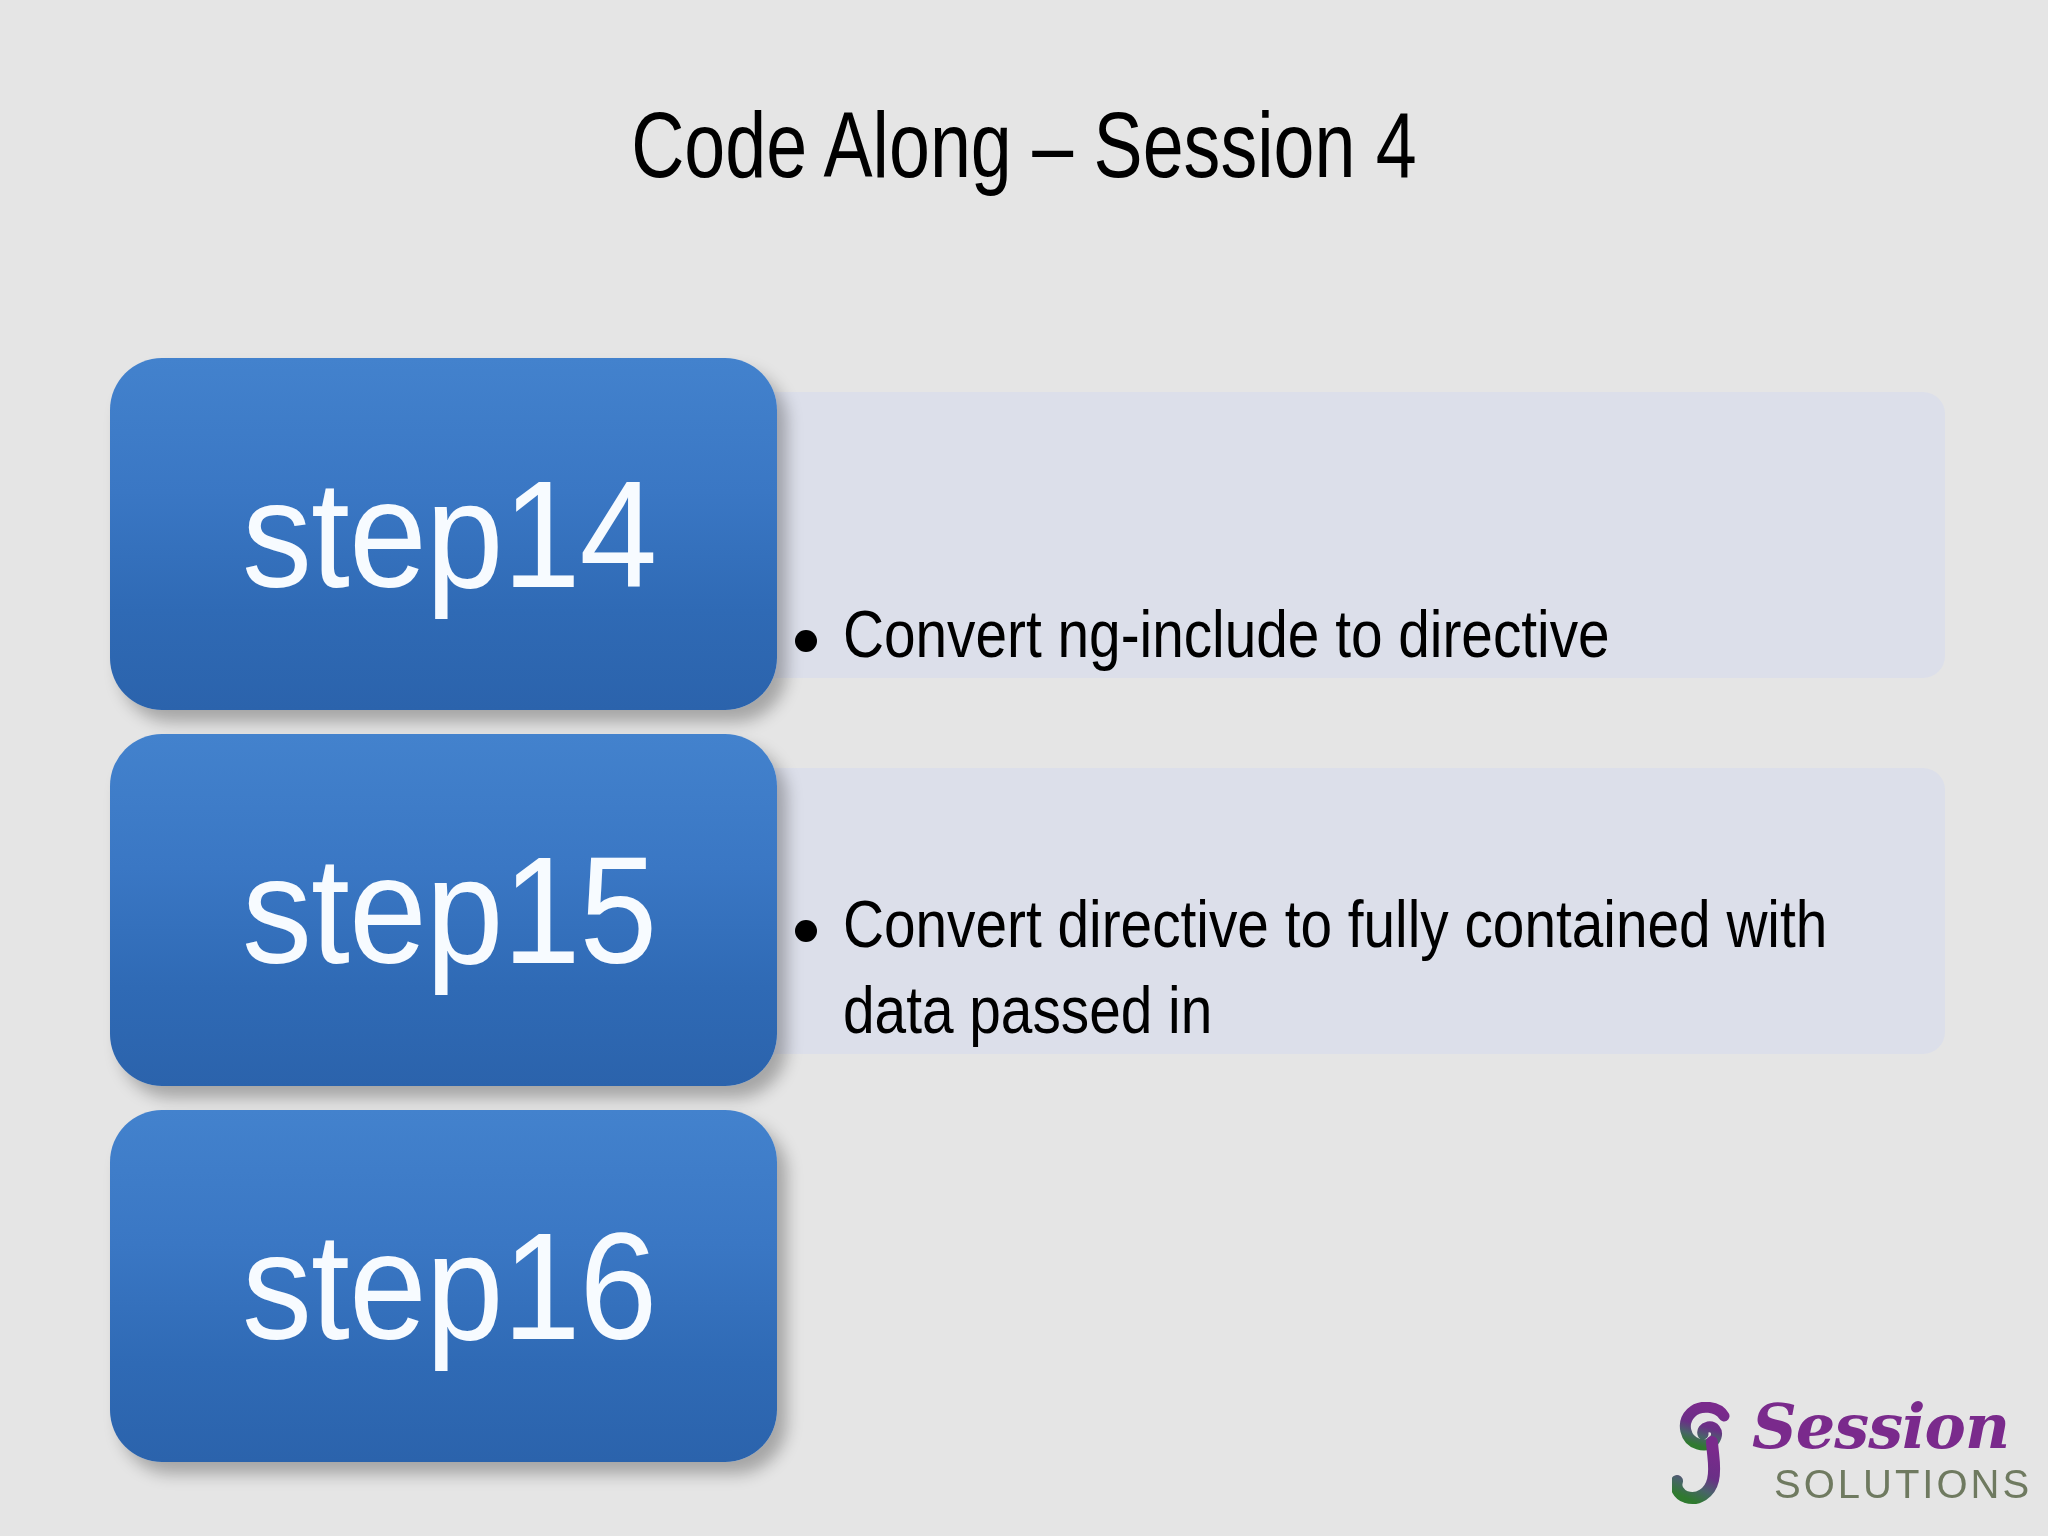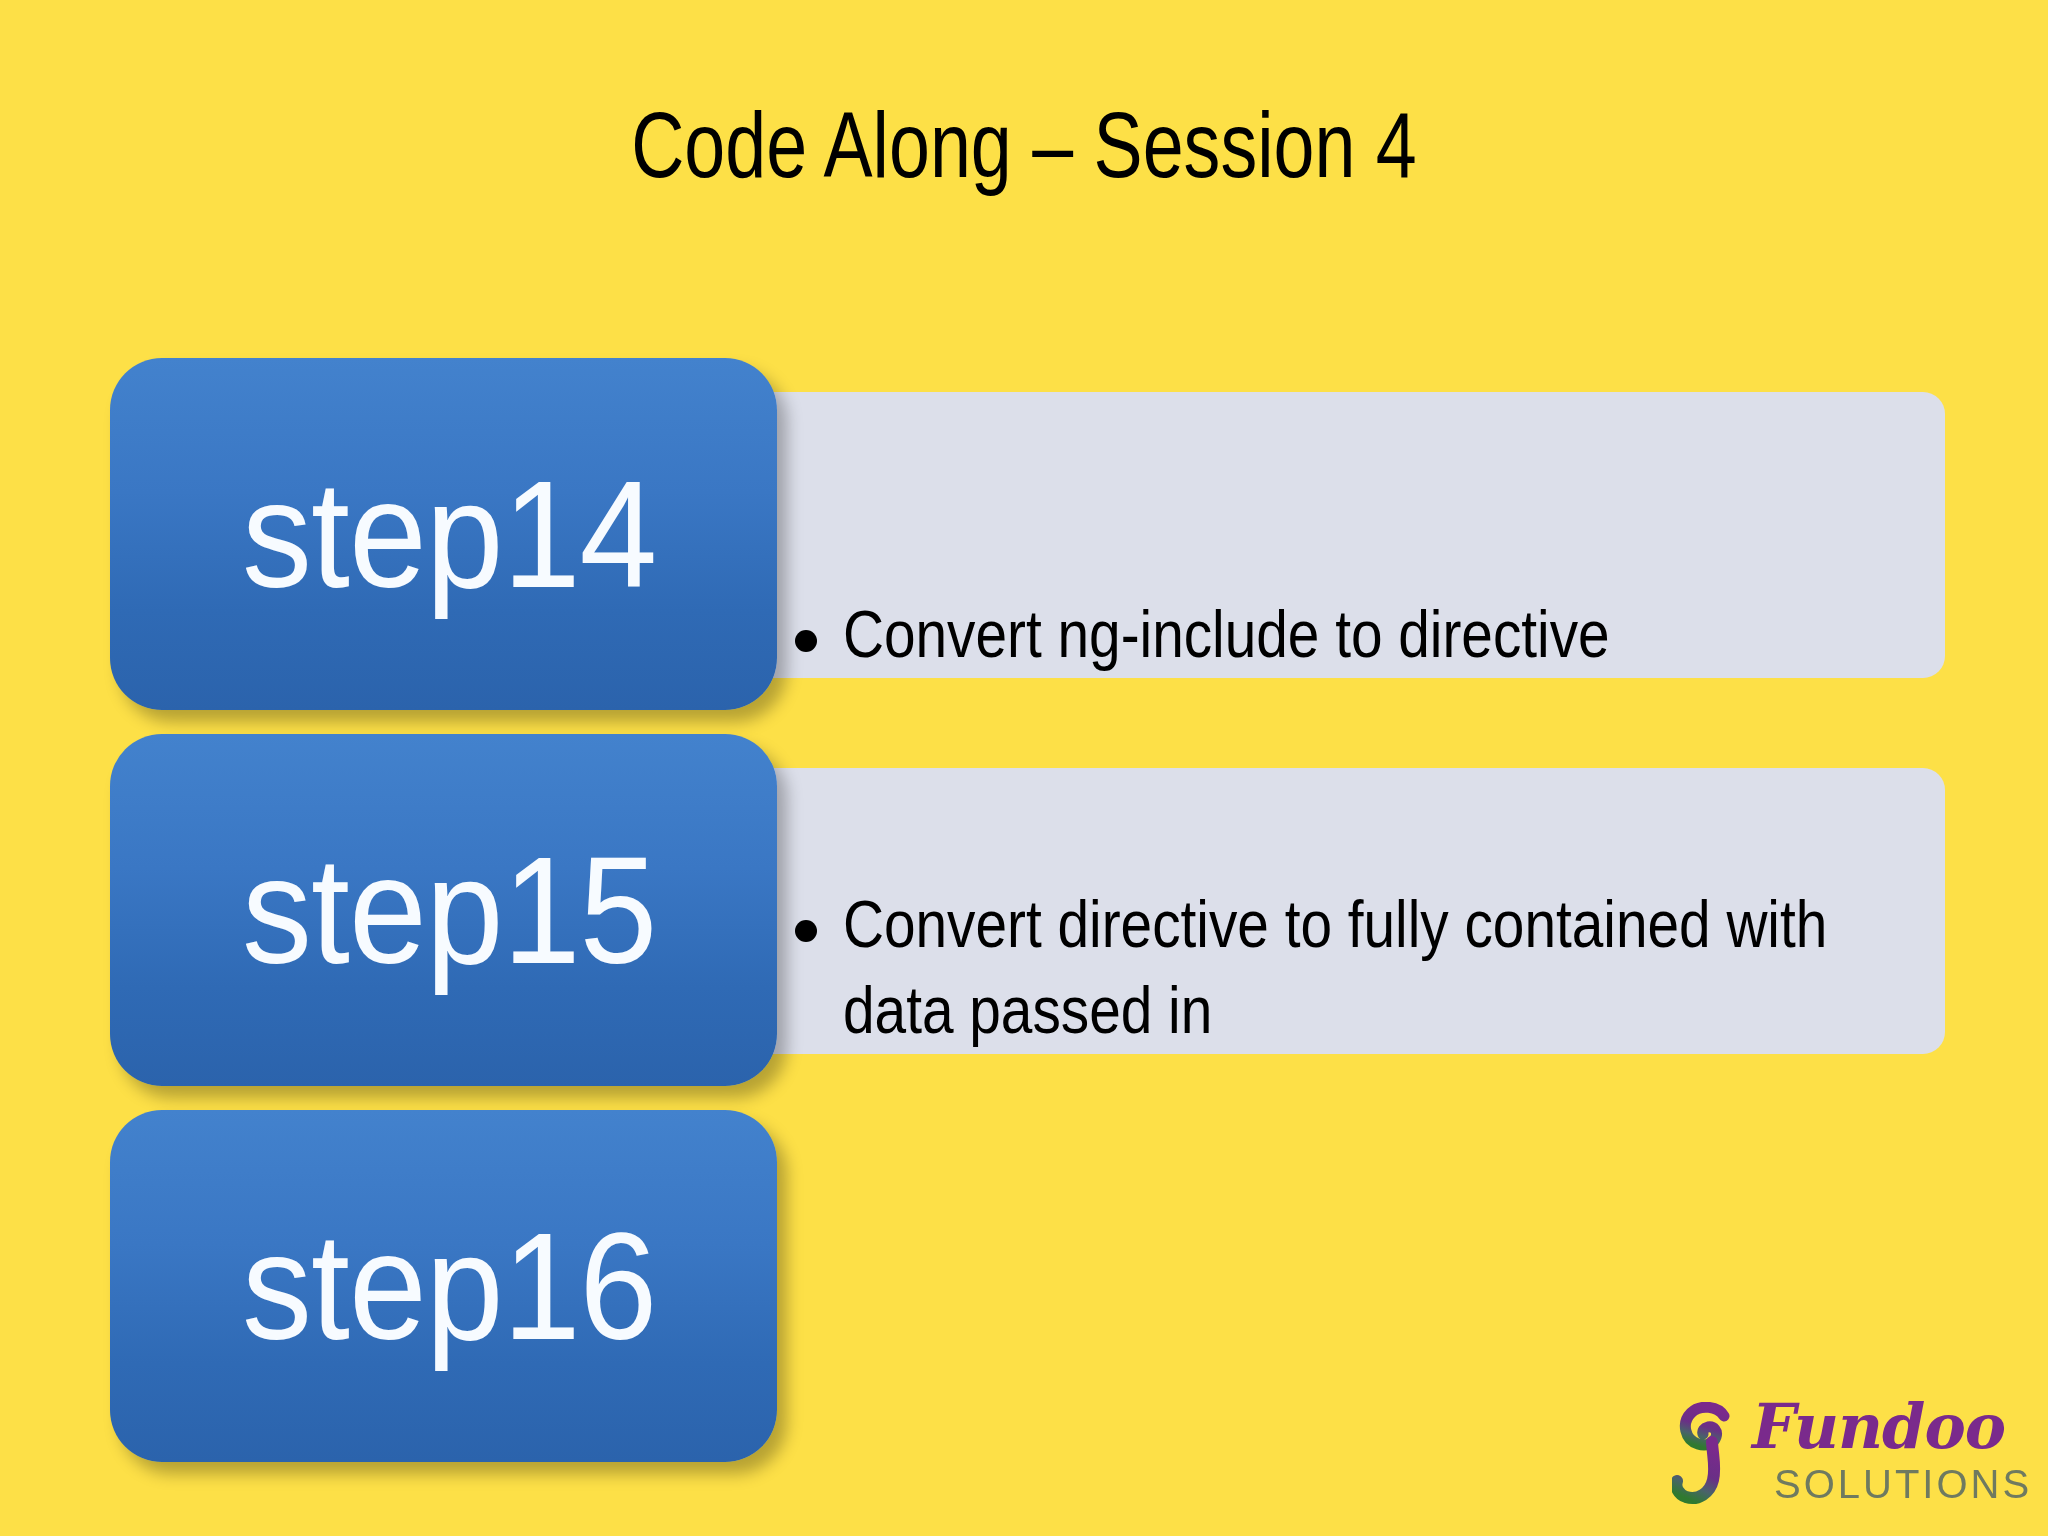--- a/index.html
+++ b/index.html
@@ -11,21 +11,21 @@
     width: 2048px;
     height: 1536px;
     overflow: hidden;
     font-family: "Liberation Sans", "DejaVu Sans", sans-serif;
     position: relative;
   }
 
   .slide {
     position: absolute;
     inset: 0;
-    background: #fde047;
+    background: #e5e5e5;
   }
 
   
   .slide-title {
     position: absolute;
     top: 96px;
     left: 0;
     width: 2048px;
     text-align: center;
     font-size: 92px;
@@ -209,17 +209,17 @@
           <stop offset="0%" stop-color="#7a2a8c"></stop>
           <stop offset="48%" stop-color="#6a2f86"></stop>
           <stop offset="75%" stop-color="#49636a"></stop>
           <stop offset="100%" stop-color="#2f7a2f"></stop>
         </linearGradient>
       </defs>
       <path d="M52 14 C46 4, 28 2, 19 11 C9 21, 13 38, 26 42 C35 45, 42 41, 44 35
                C46 29, 42 24, 36 25 C32 26, 30 29, 31 32" fill="none" stroke="url(#swirlGrad)" stroke-width="11" stroke-linecap="round" stroke-linejoin="round"></path>
       <path d="M40 40 C41 56, 44 66, 41 78 C38 91, 26 99, 14 95 C6 92, 3 85, 5 79" fill="none" stroke="url(#swirlGrad)" stroke-width="12" stroke-linecap="round" stroke-linejoin="round"></path>
     </svg>
-    <div class="logo-wordmark">Fundoo</div>
+    <div class="logo-wordmark">Session</div>
     <div class="logo-sub">SOLUTIONS</div>
   </div>
 
 </div>
 
 </body></html>

